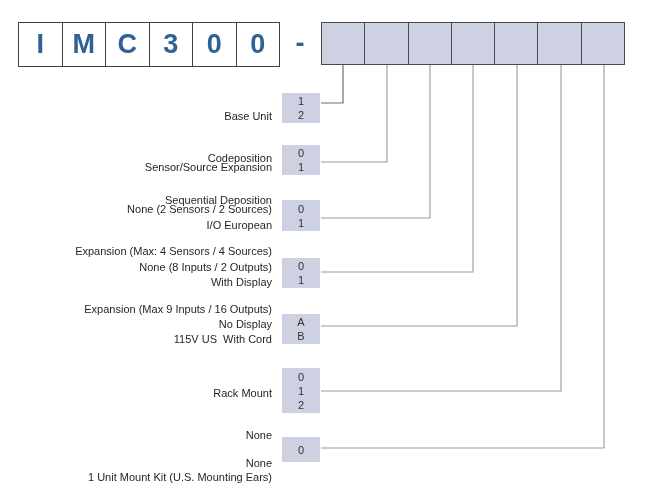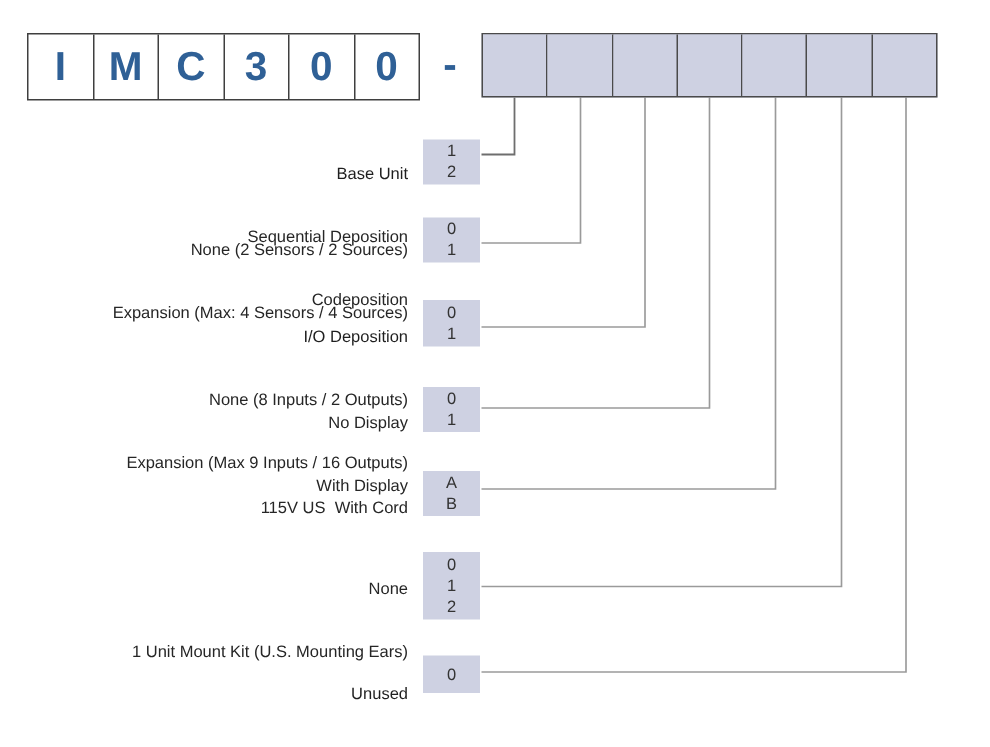--- a/index.html
+++ b/index.html
@@ -135,89 +135,90 @@
     <div class="order-cell"></div>
     <div class="order-cell"></div>
     <div class="order-cell"></div>
     <div class="order-cell"></div>
     <div class="order-cell"></div>
   </div>
 
   <div class="section" style="top:78px;">
     <div class="labels">
       <div class="sec-title">Base Unit</div>
+      <div>Codeposition</div>
       <div>Sequential Deposition</div>
-      <div>Codeposition</div>
     </div>
     <div class="codes" style="top:15px; height:30px; padding-top:1px;">
       <div>1</div>
       <div>2</div>
     </div>
   </div>
 
   <div class="section" style="top:129px;">
     <div class="labels">
+      <div class="sec-title">Sensor/Source Expansion</div>
       <div>None (2 Sensors / 2 Sources)</div>
       <div>Expansion (Max: 4 Sensors / 4 Sources)</div>
     </div>
     <div class="codes" style="top:16px; height:30px; padding-top:1px;">
       <div>0</div>
       <div>1</div>
     </div>
   </div>
 
   <div class="section" style="top:187px;">
     <div class="labels">
-      <div class="sec-title">I/O Deposition</div>
+      <div class="sec-title">I/O European</div>
       <div>None (8 Inputs / 2 Outputs)</div>
       <div>Expansion (Max 9 Inputs / 16 Outputs)</div>
     </div>
     <div class="codes" style="top:13px; height:31px; padding-top:1.5px;">
       <div>0</div>
       <div>1</div>
     </div>
   </div>
 
   <div class="section" style="top:244px;">
     <div class="labels">
+      <div>With Display</div>
       <div>No Display</div>
-      <div>With Display</div>
     </div>
     <div class="codes" style="top:14px; height:30px; padding-top:1px;">
       <div>0</div>
       <div>1</div>
     </div>
   </div>
 
   <div class="section" style="top:301px;">
     <div class="labels">
       <div>115V US  With Cord</div>
     </div>
     <div class="codes" style="top:13px; height:30px; padding-top:1px;">
       <div>A</div>
       <div>B</div>
     </div>
   </div>
 
   <div class="section" style="top:355px;">
     <div class="labels">
+      <div class="sec-title">Rack Mount</div>
       <div>None</div>
       <div>1 Unit Mount Kit (U.S. Mounting Ears)</div>
       
     </div>
     <div class="codes" style="top:13px; height:45px; padding-top:1.5px;">
       <div>0</div>
       <div>1</div>
       <div>2</div>
     </div>
   </div>
 
   <div class="section" style="top:425px;">
     <div class="labels">
-      <div class="sec-title">Unused</div>
       <div>None</div>
     </div>
     <div class="codes" style="top:12px; height:25px; padding-top:6px;">
       <div>0</div>
     </div>
   </div>
 
 </div>
 
 </body></html>

